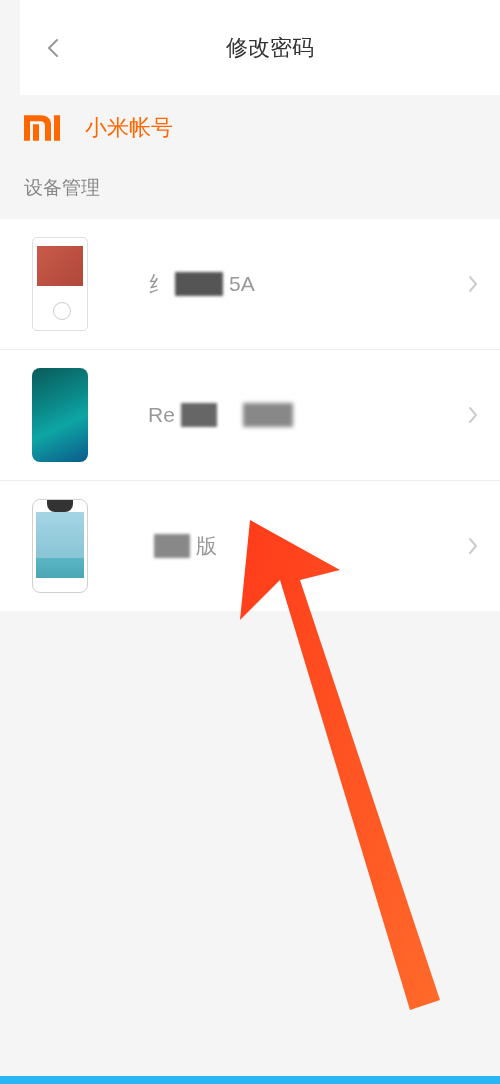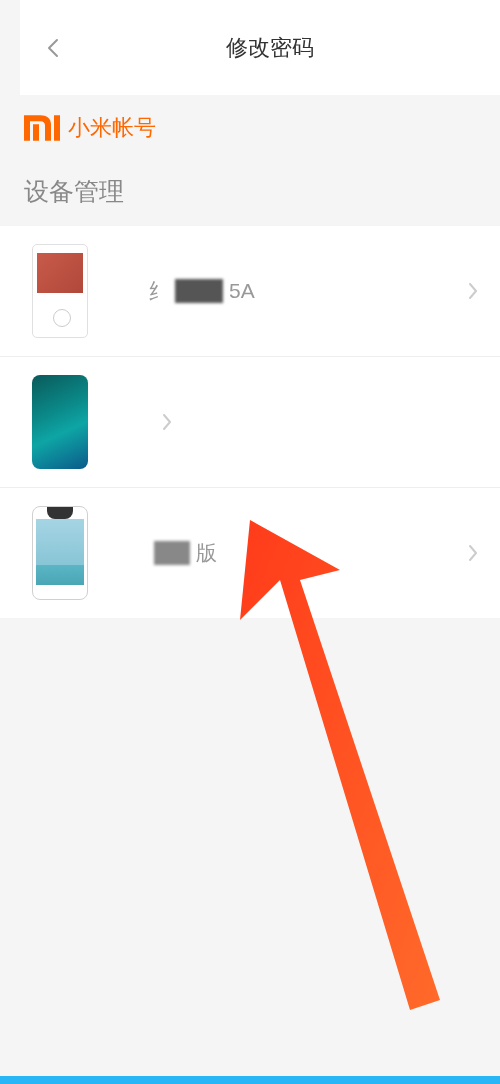--- a/index.html
+++ b/index.html
@@ -46,30 +46,30 @@
       align-items: center;
       padding: 18px 24px 10px 24px;
       background: #f5f5f5;
     }
     .mi-logo {
       width: 36px;
       height: 26px;
       fill: #ff6700;
     }
     .brand-text {
-      margin-left: 8px;
+      margin-left: 25px;
       color: #ff6700;
       font-size: 22px;
       font-weight: 500;
       font-family: Liberation Serif, serif;
     }
     .section-label {
       padding: 22px 24px 18px 24px;
       color: #888888;
-      font-size: 25px;
+      font-size: 19px;
       background: #f5f5f5;
     }
     .device-list {
       background: #ffffff;
     }
     .device-item {
       display: flex;
       align-items: center;
       padding: 18px 18px 18px 32px;
       border-bottom: 1px solid #eeeeee;
@@ -216,20 +216,26 @@
     </div>
     <div class="chevron-right">
       <svg viewBox="0 0 18 18" width="18" height="18">
           <path d="M6 2 L12 9 L6 16" stroke="#cccccc" stroke-width="2" fill="none" stroke-linecap="round" stroke-linejoin="round"></path>
         </svg>
     </div>
   </div>
 
   <div class="device-item">
     <div class="device-thumb thumb-2"></div>
+    <div class="device-item-label">
+      <span class="device-text">Re</span>
+      <span class="redact r2a"></span>
+      <span class="redact r2b"></span>
+      <span class="device-text"></span>
+    </div>
     <div class="chevron-right">
       <svg viewBox="0 0 18 18" width="18" height="18">
           <path d="M6 2 L12 9 L6 16" stroke="#cccccc" stroke-width="2" fill="none" stroke-linecap="round" stroke-linejoin="round"></path>
         </svg>
     </div>
   </div>
 
   <div class="device-item">
     <div class="device-thumb thumb-3"></div>
     <div class="device-item-label">

